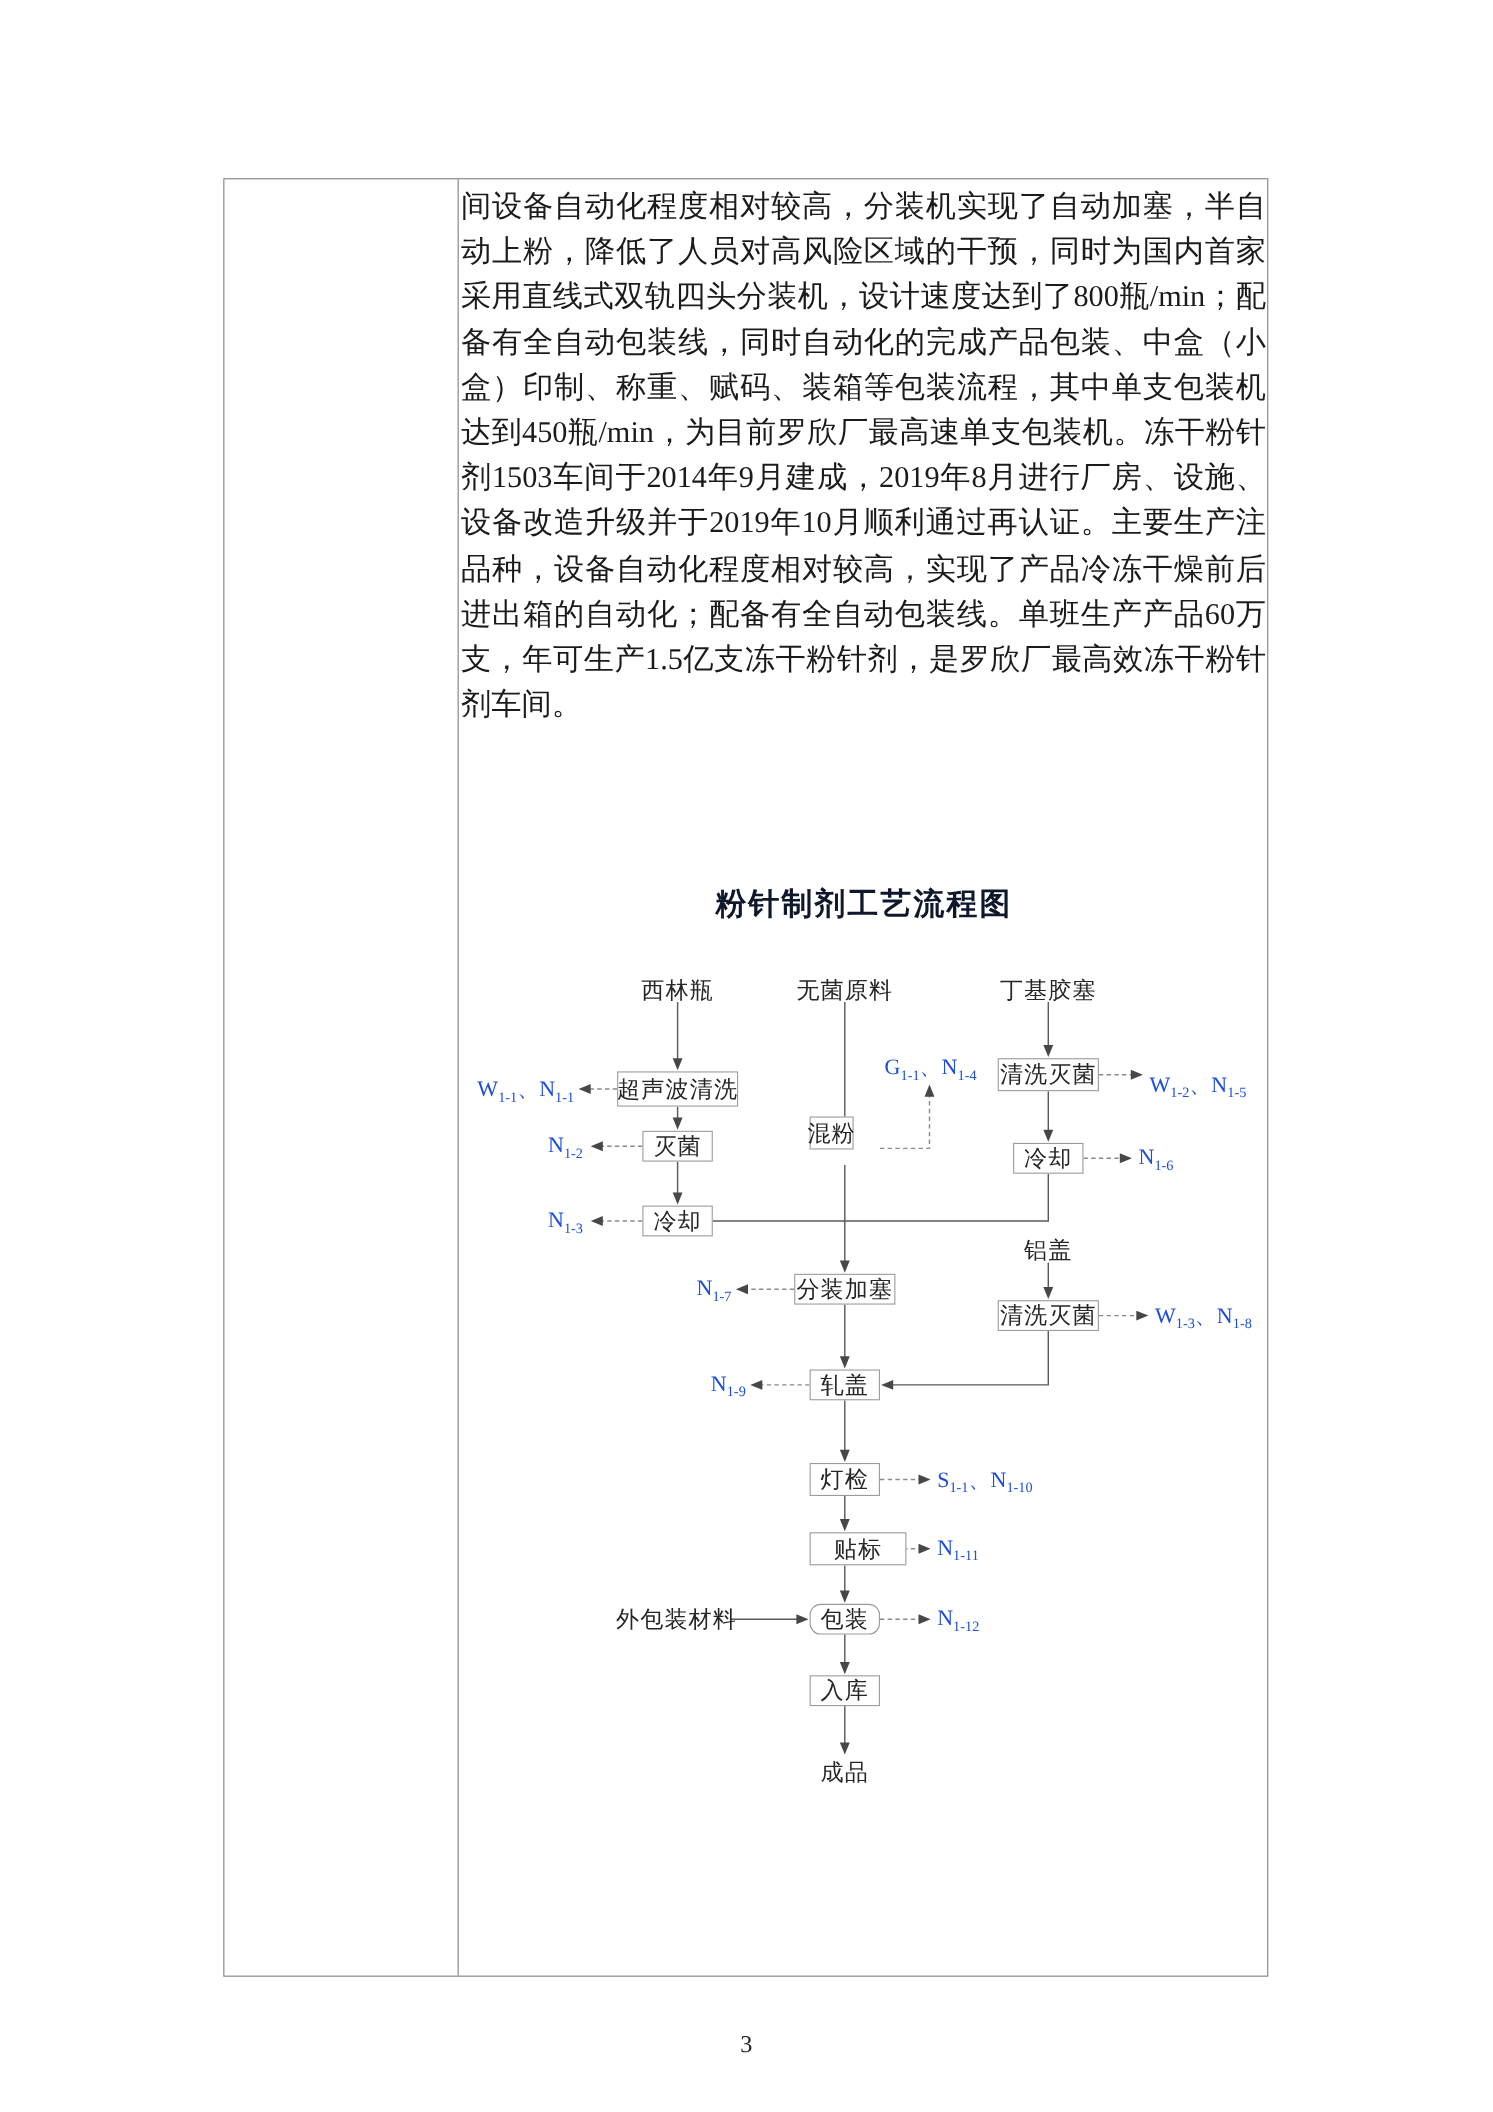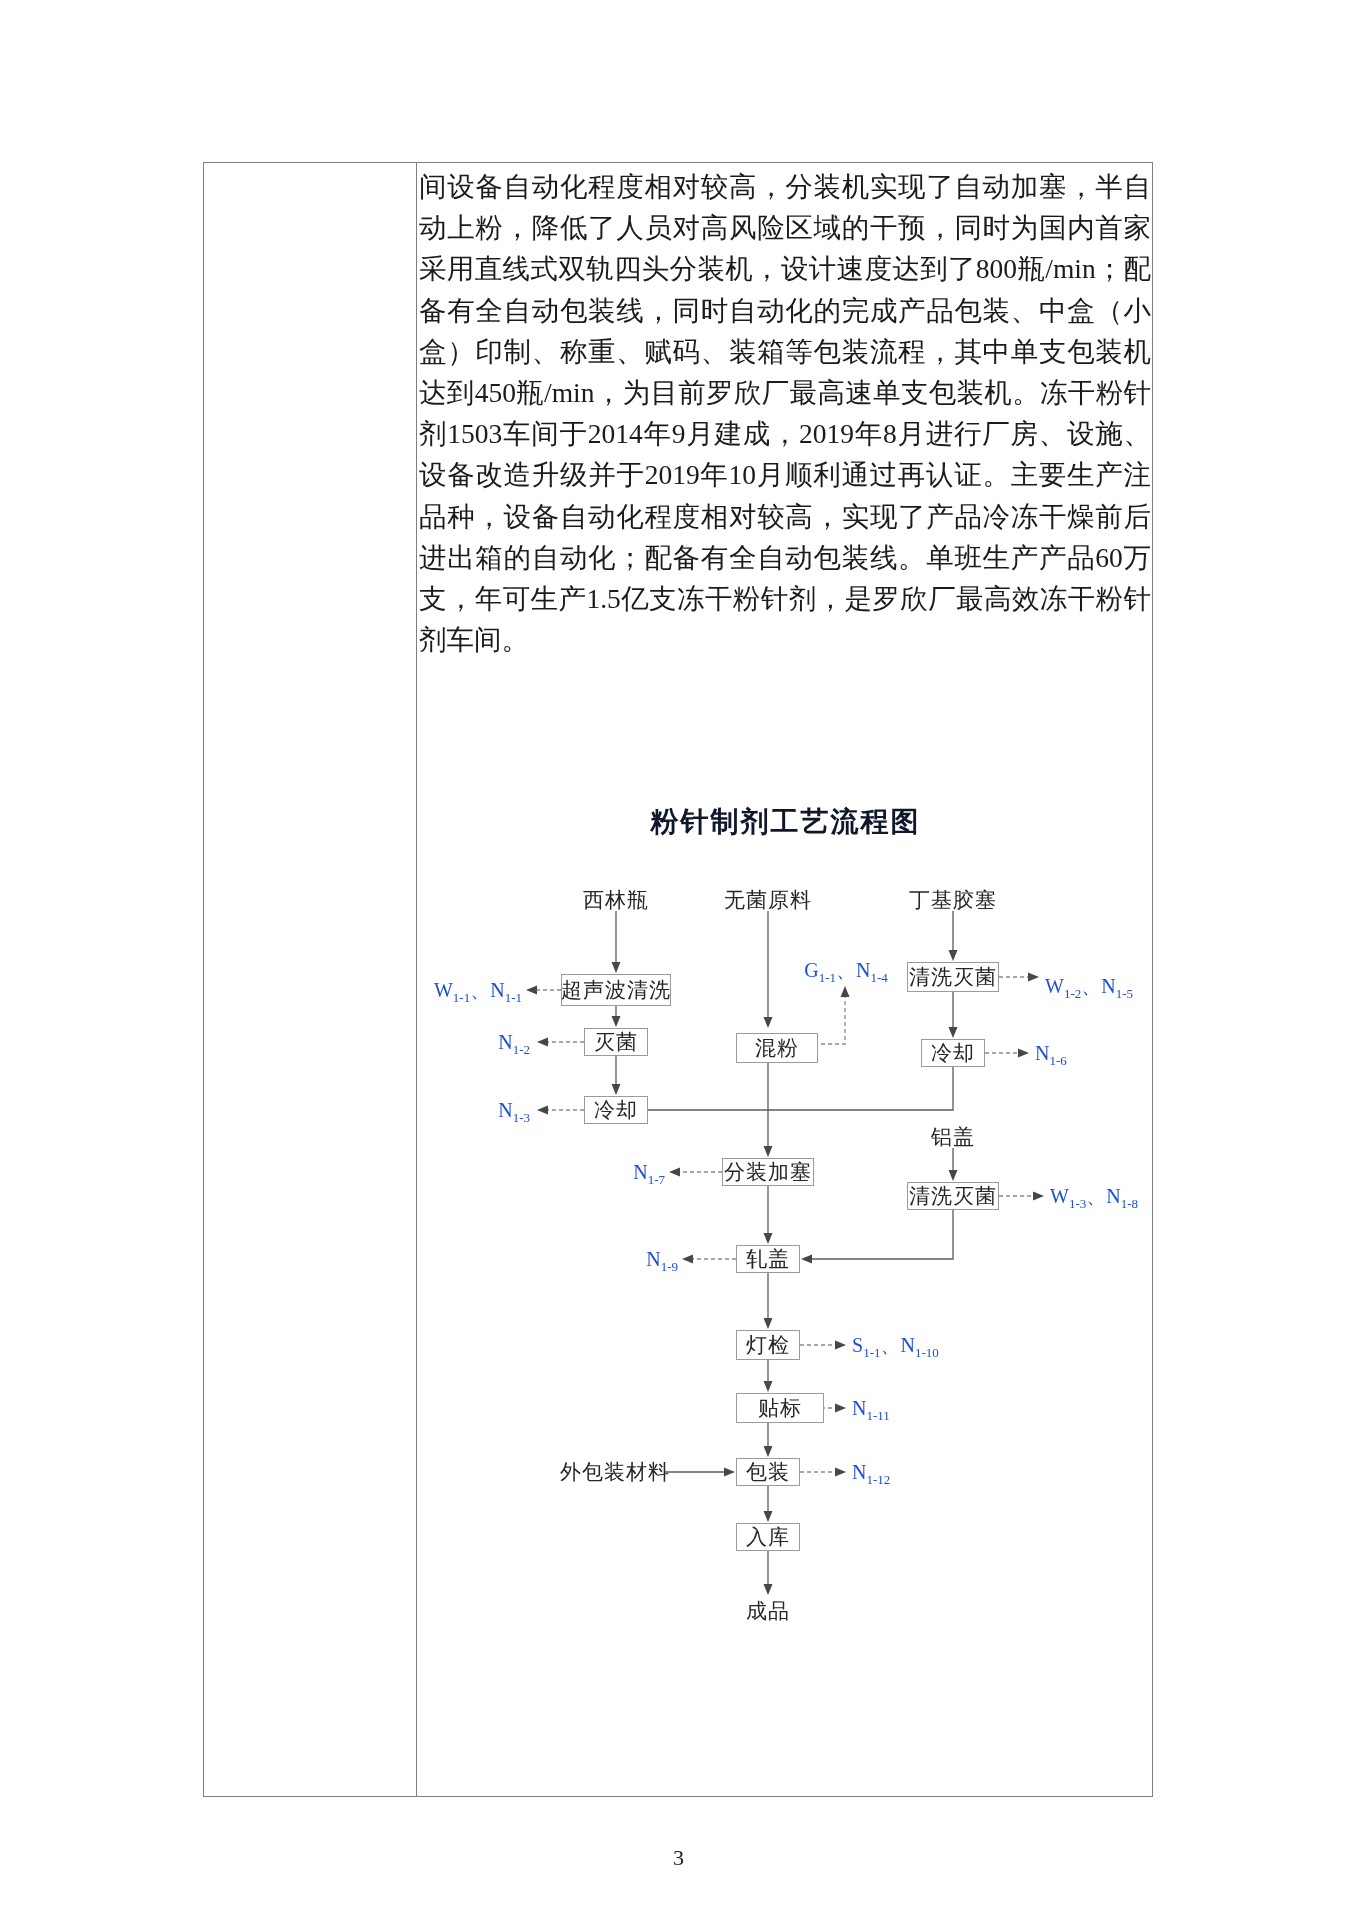--- a/index.html
+++ b/index.html
@@ -128,31 +128,31 @@
         <polygon points="428,538 417,542.5 417,533.5" fill="#474747"></polygon>
         <polyline points="382,602 419,602" fill="none" stroke="#8a8a8a" stroke-width="1.3" stroke-dasharray="4 3"></polyline>
         <polygon points="428,602 417,606.5 417,597.5" fill="#474747"></polygon>
       </svg>
       <div class="flow-text" style="left: 198px; top: 30px;">西林瓶</div>
       <div class="flow-text" style="left: 350px; top: 30px;">无菌原料</div>
       <div class="flow-text" style="left: 535px; top: 30px;">丁基胶塞</div>
       <div class="flow-box" style="left: 143px; top: 104px; width: 110px; height: 32px;">超声波清洗</div>
       <div class="flow-box" style="left: 166px; top: 158px; width: 64px; height: 28px;">灭菌</div>
       <div class="flow-box" style="left: 166px; top: 226px; width: 64px; height: 28px;">冷却</div>
-      <div class="flow-box" style="left: 318px; top: 163px; width: 82px; height: 30px;">混粉</div>
+      <div class="flow-box" style="left: 318px; top: 145px; width: 40px; height: 30px;">混粉</div>
       <div class="flow-box" style="left: 489px; top: 92px; width: 92px; height: 30px;">清洗灭菌</div>
       <div class="flow-box" style="left: 503px; top: 169px; width: 64px; height: 28px;">冷却</div>
       <div class="flow-box" style="left: 304px; top: 288px; width: 92px; height: 28px;">分装加塞</div>
       <div class="flow-text" style="left: 535px; top: 267px;">铝盖</div>
       <div class="flow-box" style="left: 489px; top: 312px; width: 92px; height: 28px;">清洗灭菌</div>
       <div class="flow-box" style="left: 318px; top: 375px; width: 64px; height: 28px;">轧盖</div>
       <div class="flow-box" style="left: 318px; top: 460px; width: 64px; height: 30px;">灯检</div>
       <div class="flow-box" style="left: 318px; top: 523px; width: 88px; height: 30px;">贴标</div>
       <div class="flow-text" style="left: 197px; top: 602px;">外包装材料</div>
-      <div class="flow-box" style="left: 318px; top: 588px; width: 64px; height: 28px;">包装</div>
+      <div class="flow-box" style="left: 318px; top: 588px; width: 64px; height: 28px; border-radius: 10px;">包装</div>
       <div class="flow-box" style="left: 318px; top: 653px; width: 64px; height: 28px;">入库</div>
       <div class="flow-text" style="left: 350px; top: 741px;">成品</div>
       <div class="flow-side" style="top: 120px; right: 631px;">W<sub>1-1</sub>、N<sub>1-1</sub></div>
       <div class="flow-side" style="top: 172px; right: 623px;">N<sub>1-2</sub></div>
       <div class="flow-side" style="top: 240px; right: 623px;">N<sub>1-3</sub></div>
       <div class="flow-side center" style="top: 100px; left: 428px;">G<sub>1-1</sub>、N<sub>1-4</sub></div>
       <div class="flow-side" style="top: 116px; left: 627px;">W<sub>1-2</sub>、N<sub>1-5</sub></div>
       <div class="flow-side" style="top: 183px; left: 617px;">N<sub>1-6</sub></div>
       <div class="flow-side" style="top: 302px; right: 488px;">N<sub>1-7</sub></div>
       <div class="flow-side" style="top: 326px; left: 632px;">W<sub>1-3</sub>、N<sub>1-8</sub></div>

